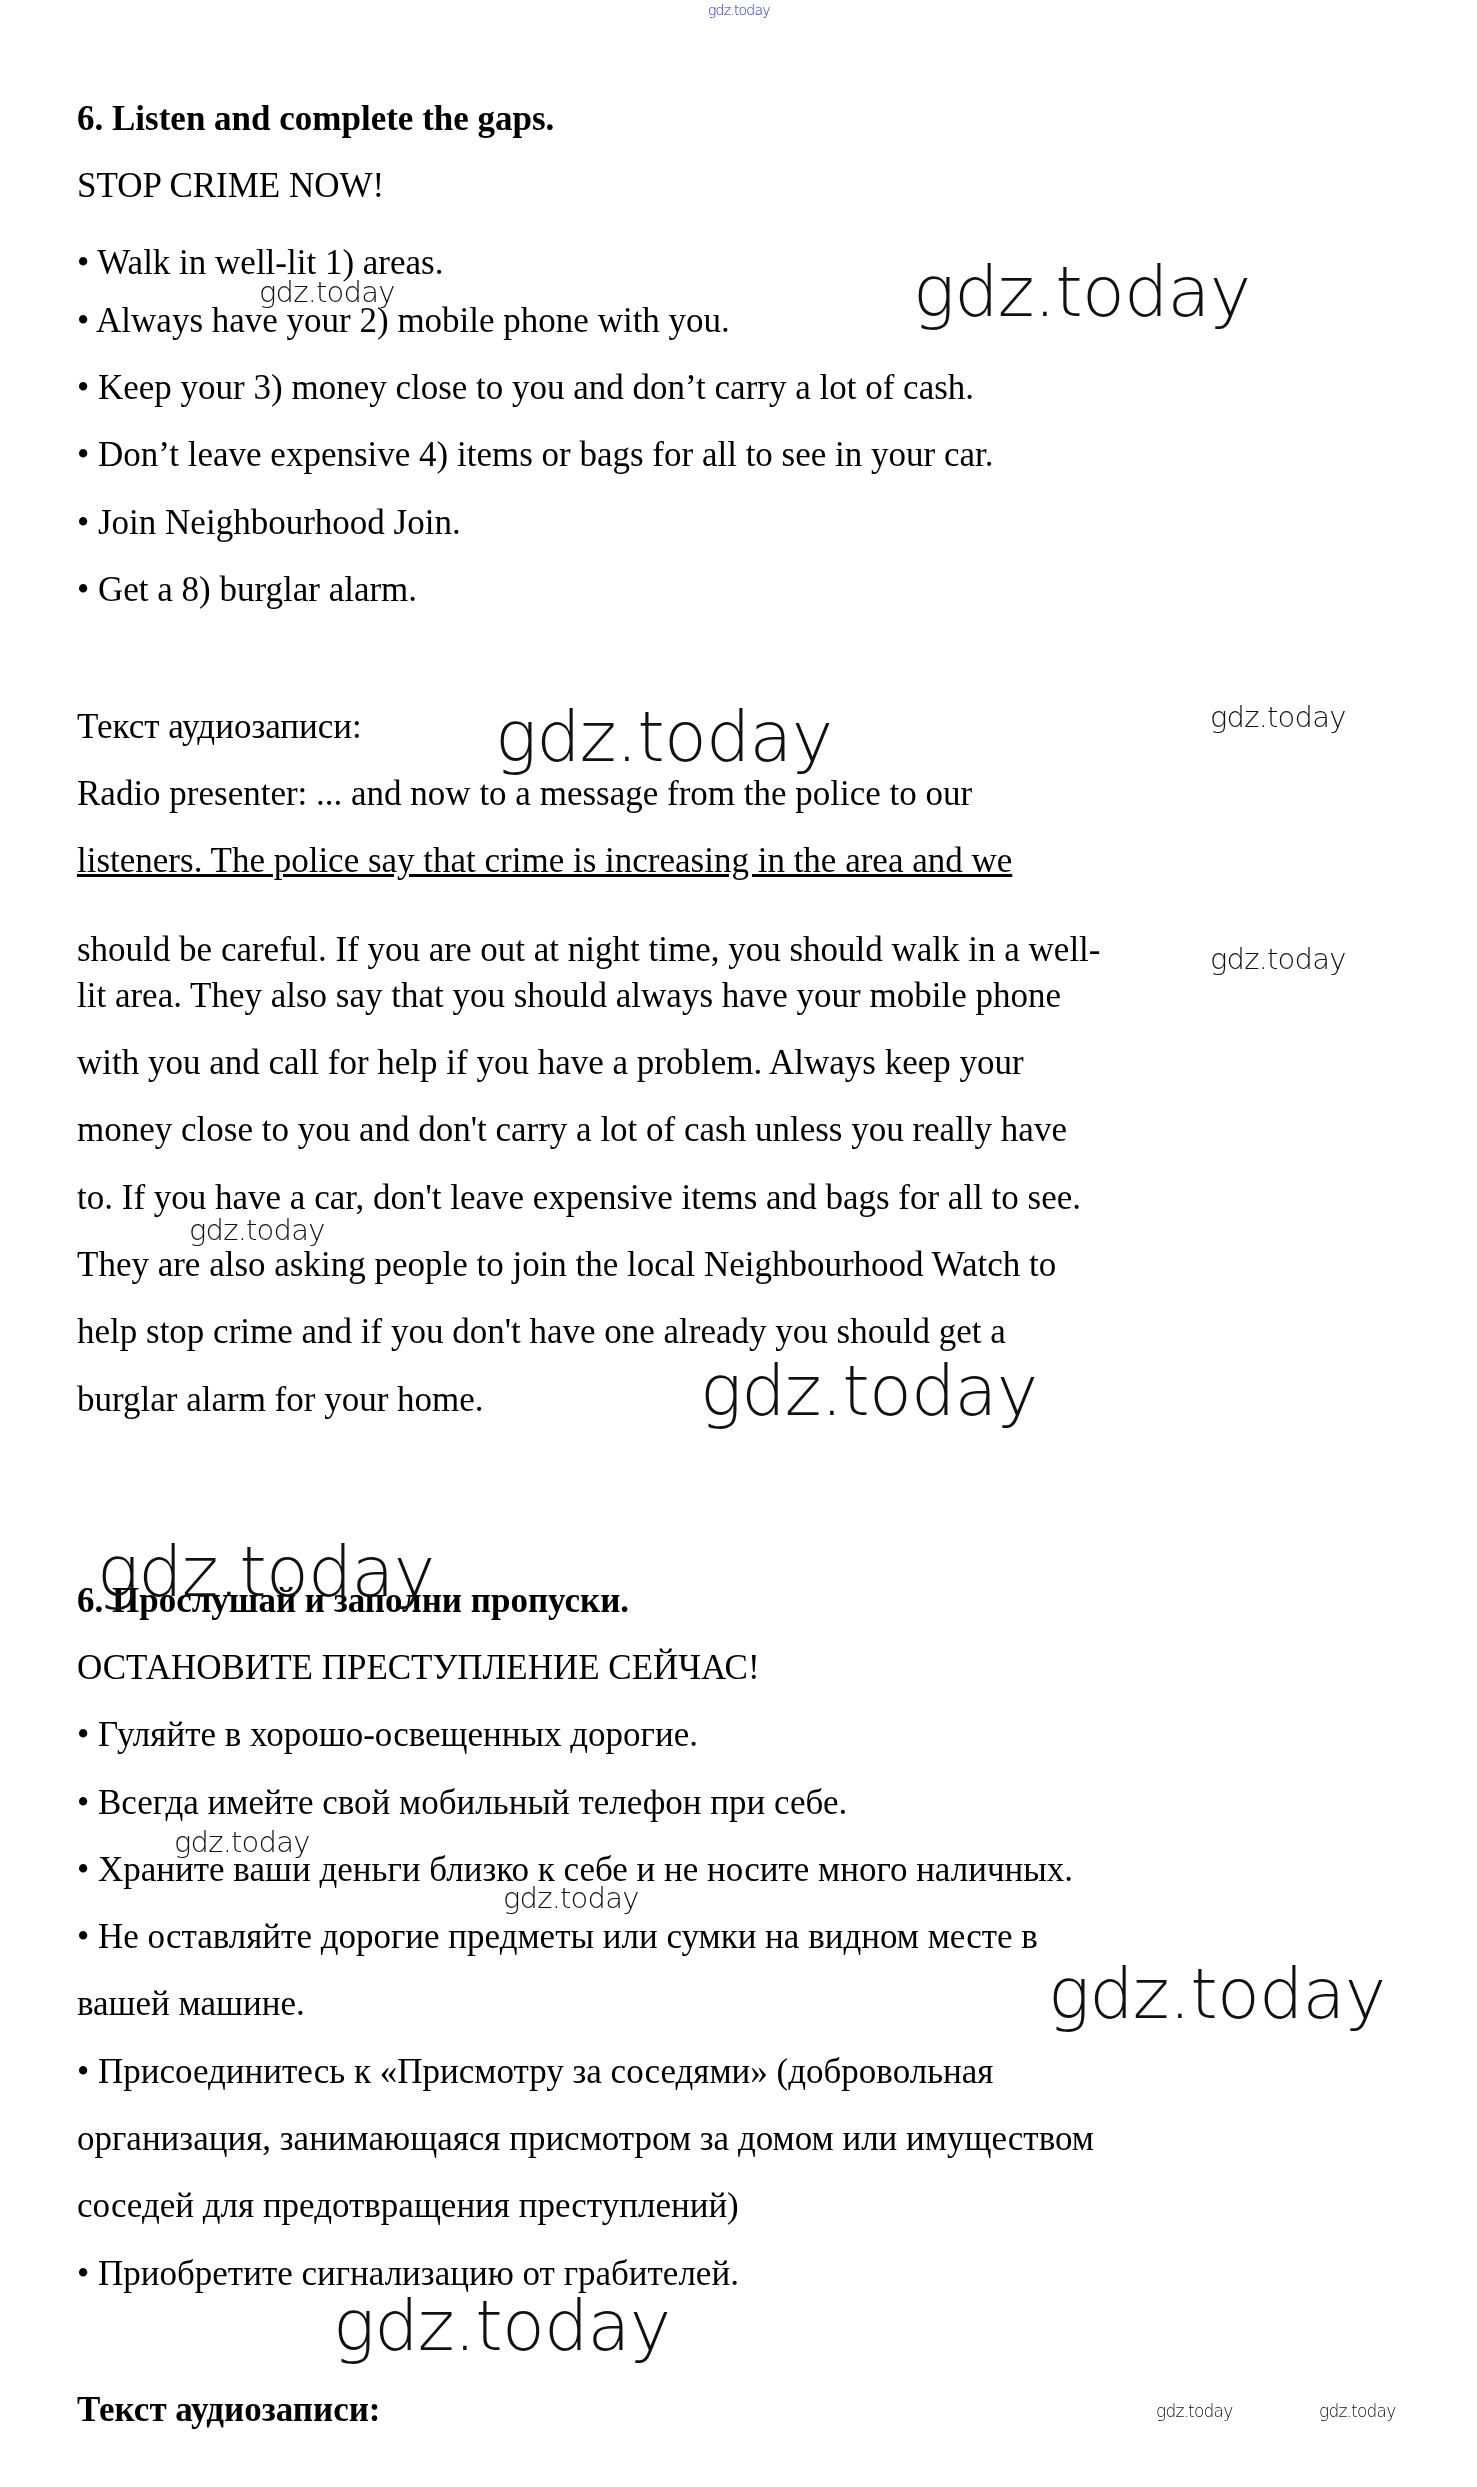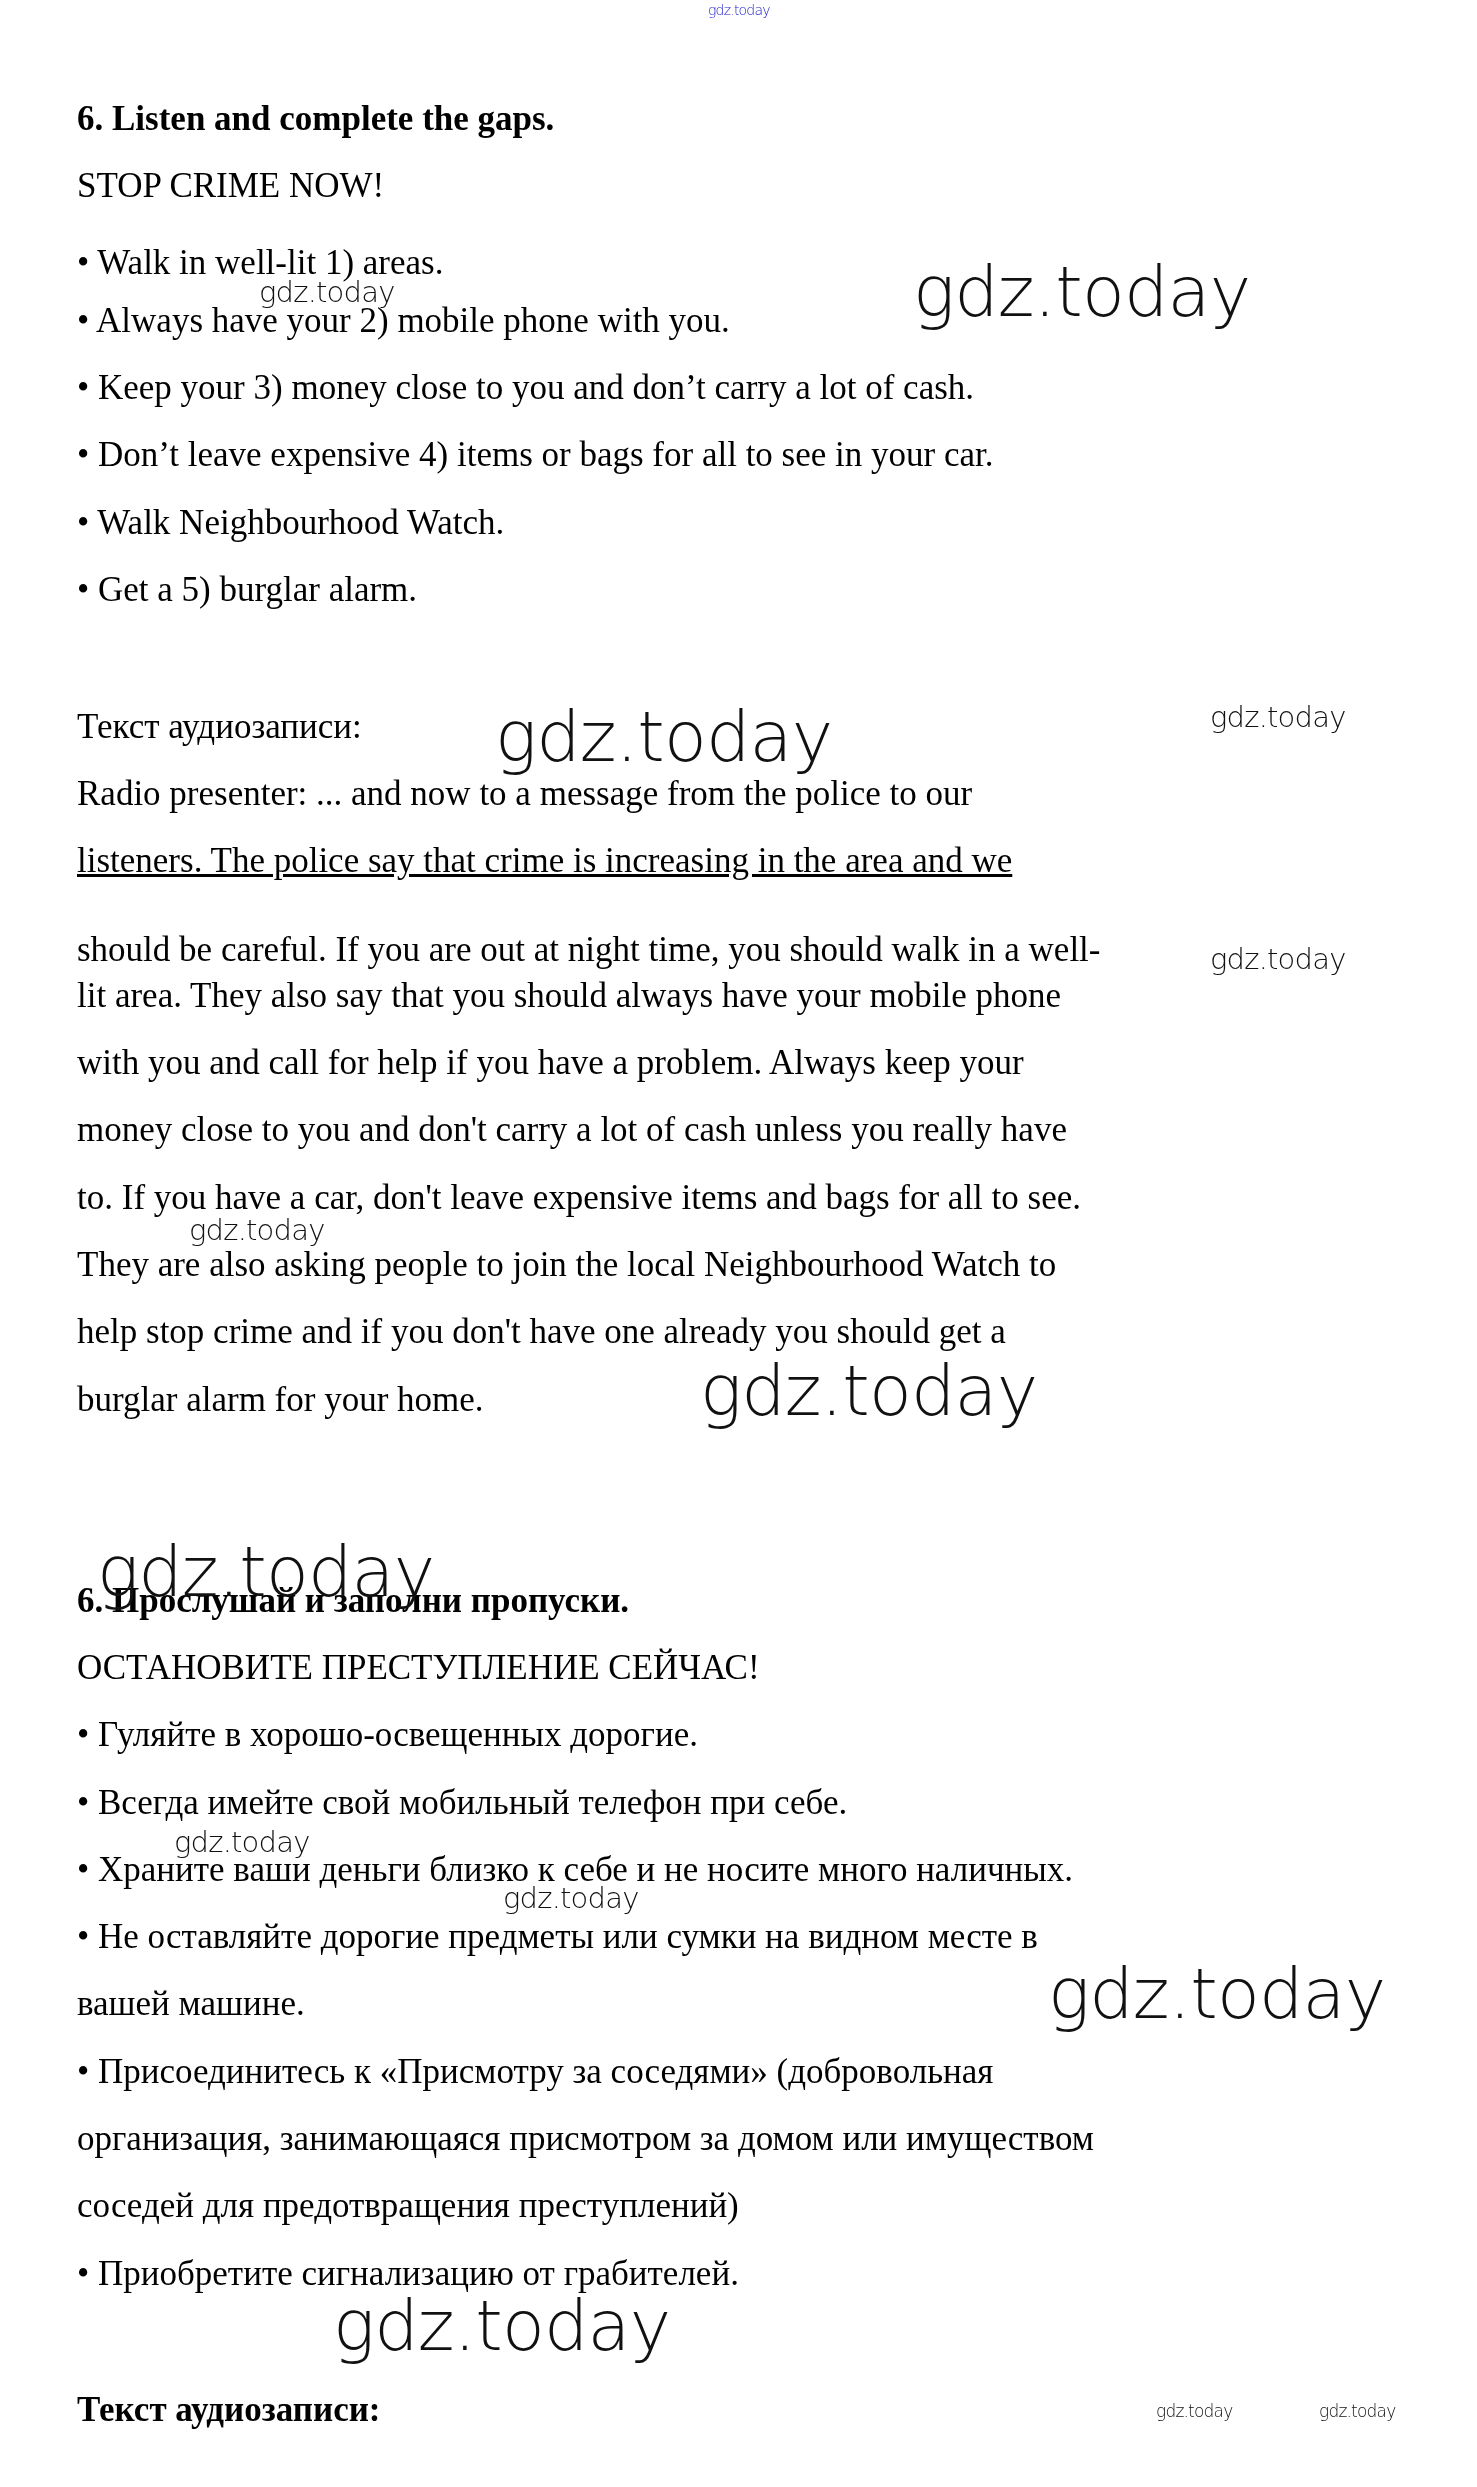--- a/index.html
+++ b/index.html
@@ -16,22 +16,22 @@
 <body>
 
 <div class="wm wm-top" style="left:708px; top:1.5px;">gdz.today</div>
 
 <div class="line bold" style="top:96px;">6. Listen and complete the gaps.</div>
 <div class="line" style="top:163px;">STOP CRIME NOW!</div>
 <div class="line" style="top:240px;">• Walk in well-lit 1) areas.</div>
 <div class="line" style="top:298px;">• Always have your 2) mobile phone with you.</div>
 <div class="line" style="top:365px;">• Keep your 3) money close to you and don’t carry a lot of cash.</div>
 <div class="line" style="top:432px;">• Don’t leave expensive 4) items or bags for all to see in your car.</div>
-<div class="line" style="top:500px;">• Walk Neighbourhood Watch.</div>
-<div class="line" style="top:567px;">• Get a 5) burglar alarm.</div>
+<div class="line" style="top:500px;">• Join Neighbourhood Join.</div>
+<div class="line" style="top:567px;">• Get a 8) burglar alarm.</div>
 
 <div class="line" style="top:704px;">Текст аудиозаписи:</div>
 <div class="line" style="top:771px;">Radio presenter: ... and now to a message from the police to our</div>
 <div class="line" style="top:838px;text-decoration:underline;">listeners. The police say that crime is increasing in the area and we</div>
 <div class="line" style="top:927px;">should be careful. If you are out at night time, you should walk in a well-</div>
 <div class="line" style="top:973px;">lit area. They also say that you should always have your mobile phone</div>
 <div class="line" style="top:1040px;">with you and call for help if you have a problem. Always keep your</div>
 <div class="line" style="top:1107px;">money close to you and don't carry a lot of cash unless you really have</div>
 <div class="line" style="top:1175px;">to. If you have a car, don't leave expensive items and bags for all to see.</div>
 <div class="line" style="top:1242px;">They are also asking people to join the local Neighbourhood Watch to</div>

